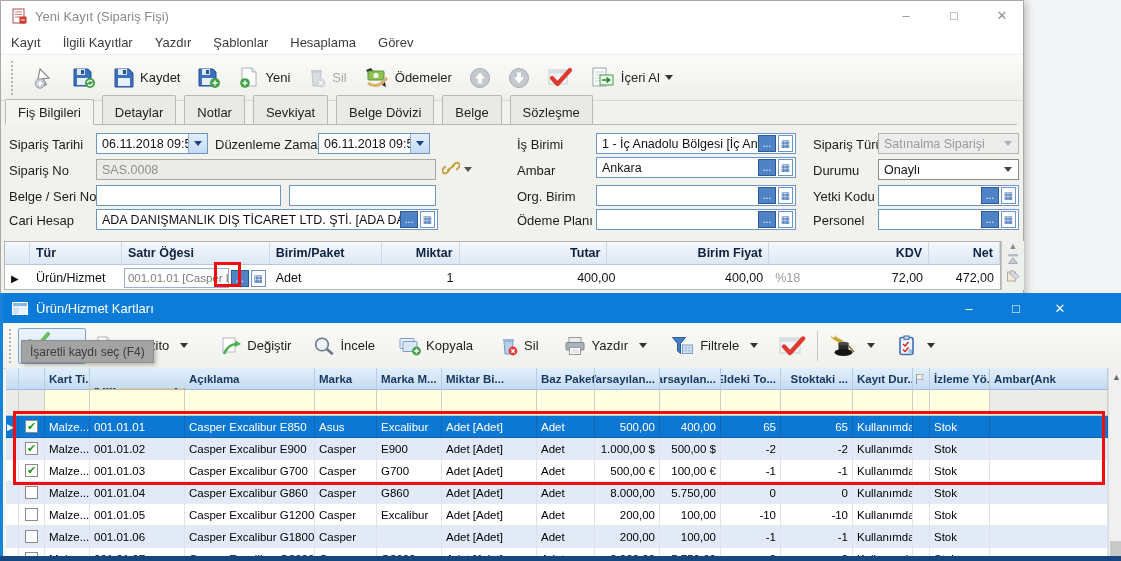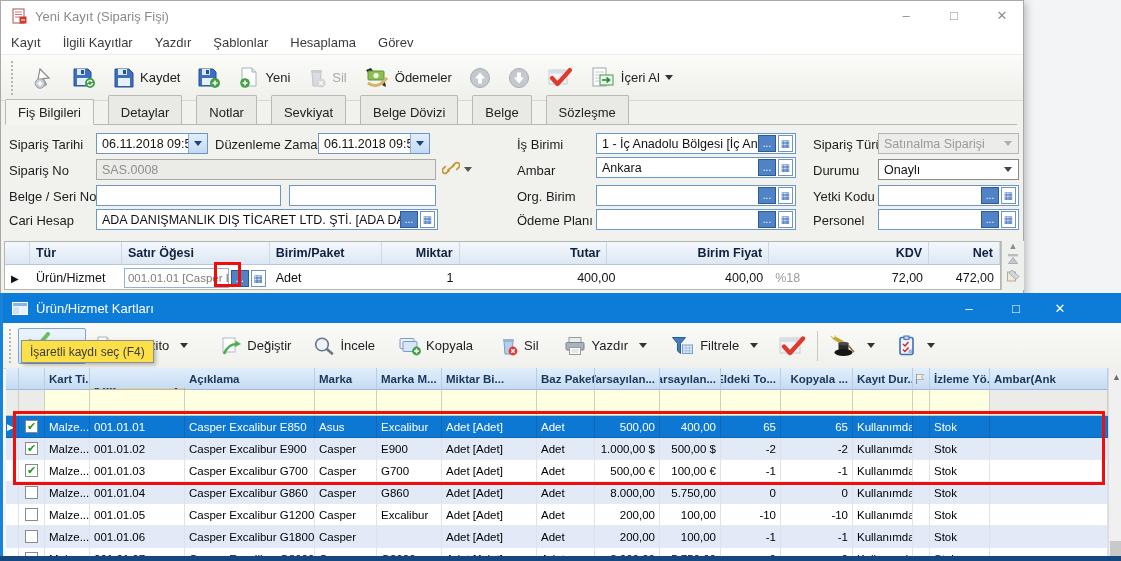--- a/index.html
+++ b/index.html
@@ -14,21 +14,21 @@
   .wc1{position:absolute;top:0;width:34px;height:28px;display:flex;align-items:center;justify-content:center;color:#8f8f8f;font-size:13px;}
   .w1-menu{height:23px;background:#ffffff;display:flex;align-items:center;gap:22px;padding:0 10px;font-size:13px;color:#3b3b3b;border-bottom:1px solid #ececea;}
   .w1-toolbar{height:45px;background:linear-gradient(#fbfbf9,#efefeb);border-bottom:1px solid #d8d8d2;
       display:flex;align-items:center;gap:9px;padding:0 6px 0 10px;font-size:13px;color:#222;}
   .grip{width:3px;height:34px;border-left:2px dotted #b7b7b0;margin-right:4px;}
   .tbtn{display:flex;align-items:center;gap:5px;padding:3px 4px;border-radius:3px;}
   .tbtn.dis{color:#a9a9a9;}
   .tri{width:0;height:0;border-left:4px solid transparent;border-right:4px solid transparent;border-top:5px solid #333;display:inline-block;}
   
   .tabs{left:4px;top:100px;height:23px;display:flex;align-items:flex-end;font-size:13px;color:#222;width:1012px;border-bottom:1px solid #b9b9b4;}
-  .tab{padding:9px 12px 4px;border:1px solid #b9b9b4;border-bottom:none;background:#e9e9e5;margin-right:14px;border-radius:2px 2px 0 0;}
+  .tab{padding:9px 12px 4px;border:1px solid #b9b9b4;border-bottom:none;background:#e9e9e5;margin-right:8px;border-radius:2px 2px 0 0;}
   .tab.active{background:#f4f4f1;padding-top:5px;position:relative;top:1px;border-bottom:1px solid #f4f4f1;}
   
   .formpane{left:0;top:123px;width:1024px;height:114px;}
   .flabel{position:absolute;font-size:13px;color:#1c1c1c;white-space:nowrap;}
   .field{position:absolute;height:21px;background:#fff;border:1px solid #6d96c8;box-sizing:border-box;
          display:flex;align-items:center;font-size:12.5px;color:#111;padding-left:5px;overflow:hidden;}
   .field.dis{background:#ebebe8;color:#8f8f8f;border-color:#a9a9a5;}
   .field .txt{white-space:nowrap;overflow:hidden;text-overflow:clip;flex:1;}
   .combo-btn{width:18px;height:100%;margin-left:auto;background:linear-gradient(#e3eefb,#c4daf3);border-left:1px solid #89ace0;display:flex;align-items:center;justify-content:center;flex:none;}
   .combo-btn .tri{border-top-color:#19447e;}
@@ -84,21 +84,21 @@
   .c-st{width:72px;}.c-kd{width:60px;}.c-flag{width:17px;padding:0 1px;}.c-iz{width:60px;}.c-amb{width:118px;border-right:none;}
   .cbx{width:13px;height:13px;background:#fff;border:1px solid #8a8a8a;display:flex;align-items:center;justify-content:center;
        font-size:11px;color:#1f9b1f;font-weight:bold;line-height:11px;box-sizing:border-box;}
   .sortasc{font-size:8px;color:#333;margin-left:auto;}
   
   .sbar{left:1105px;top:75px;width:16px;height:193px;background:#f0f0f0;border-left:1px solid #dcdcdc;box-sizing:border-box;}
   .sbtn{height:17px;display:flex;align-items:center;justify-content:center;color:#6a6a6a;font-size:9px;background:#f0f0f0;}
   .sthumb{position:absolute;left:1px;top:173px;width:14px;height:18px;background:#c9c9c9;}
   
   .redrect{border:3px solid #f20d0d;box-sizing:border-box;z-index:6;pointer-events:none;}
-  .tooltip{left:18px;top:47px;height:21px;background:#fde047;border:1px solid #8f8f8f;box-shadow:2px 2px 4px rgba(0,0,0,.25);
+  .tooltip{left:18px;top:47px;height:21px;background:#a3a3a3;border:1px solid #8f8f8f;box-shadow:2px 2px 4px rgba(0,0,0,.25);
            display:flex;align-items:center;padding:0 8px;font-size:12px;color:#3c3c3c;z-index:8;white-space:nowrap;}
   .bottomstrip{left:0;top:556px;width:1121px;height:5px;background:#17477f;z-index:9;}
   .ic{display:inline-flex;align-items:center;justify-content:center;flex:none;}
 </style>
 </head>
 <body>
 
 <div class="abs w1">
   <div class="w1-title">
     <span class="ic">
@@ -536,21 +536,21 @@
           <span class="sortasc">▲</span>
         </span>
       <span class="cell c-acik">Açıklama</span>
       <span class="cell c-marka">Marka</span>
       <span class="cell c-mm">Marka M...</span>
       <span class="cell c-mb">Miktar Bi...</span>
       <span class="cell c-bp">Baz Paket</span>
       <span class="cell c-v1 num">Varsayılan...</span>
       <span class="cell c-v2 num">Varsayılan...</span>
       <span class="cell c-el num">Eldeki To...</span>
-      <span class="cell c-st num">Kopyala ...</span>
+      <span class="cell c-st num">Stoktaki ...</span>
       <span class="cell c-kd">Kayıt Dur...</span>
       <span class="cell c-flag">
           <span class="ic">
         <svg width="12" height="12" viewBox="0 0 12 12">
               <path d="M2.5 1v10" stroke="#8a8a8a"></path>
               <path d="M2.5 1.5h7l-2 2.5 2 2.5h-7z" fill="#f3efe2" stroke="#9a9a9a" stroke-width=".7"></path>
             </svg>
           </span>
         </span>
       <span class="cell c-iz">İzleme Yö...</span>

